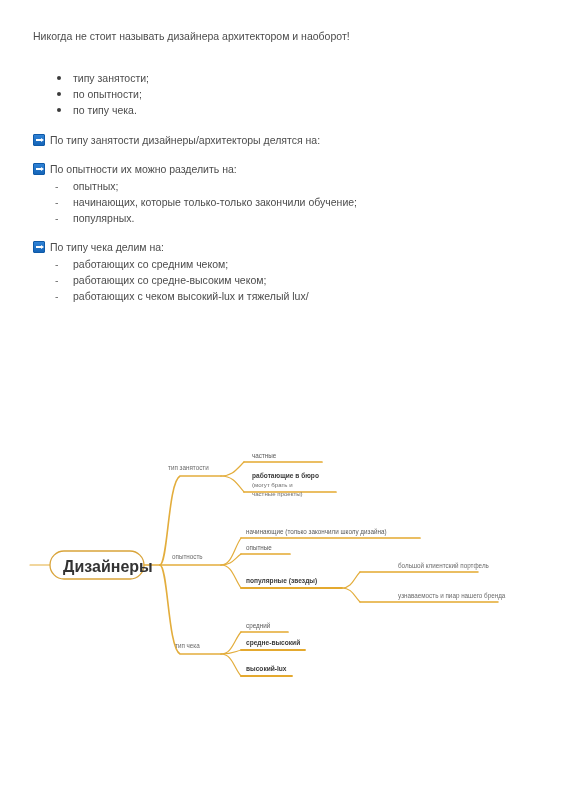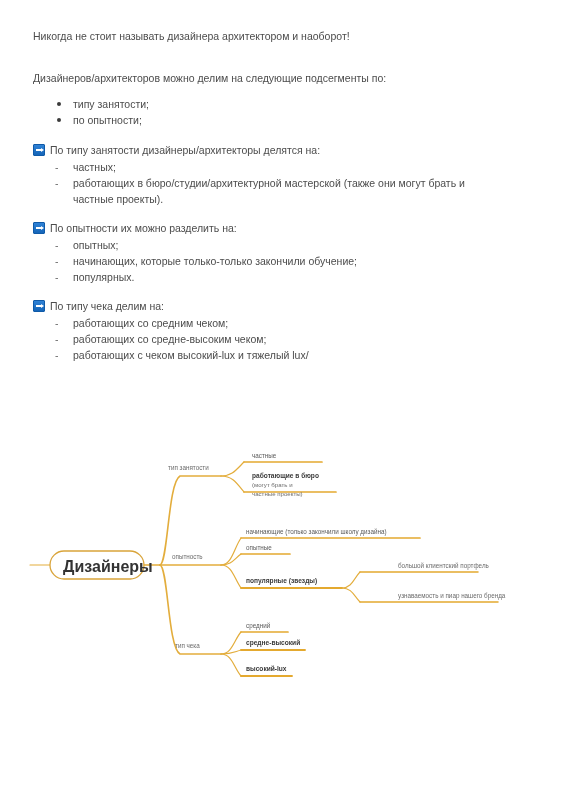--- a/index.html
+++ b/index.html
@@ -159,36 +159,32 @@
 </style>
 </head>
 <body>
 
 <div class="page">
 
   <div class="doc">
 
     <p class="para lead">Никогда не стоит называть дизайнера архитектором и наоборот!</p>
 
-    <p class="para intro">Дизайнеров/архитекторов можно делим на следующие подсегменты по:</p>
 
     <ul class="bullets">
       <li>типу занятости;</li>
       <li>по опытности;</li>
+      <li>по типу чека.</li>
     </ul>
 
     <div class="block">
       <div class="blk-head">
         <span class="arrow-icon"></span>
         <span>По типу занятости дизайнеры/архитекторы делятся на:</span>
       </div>
-      <ul class="dashes">
-        <li>частных;</li>
-        <li>работающих в бюро/студии/архитектурной мастерской (также они могут брать и частные проекты).</li>
-      </ul>
     </div>
 
     <div class="block">
       <div class="blk-head">
         <span class="arrow-icon"></span>
         <span>По опытности их можно разделить на:</span>
       </div>
       <ul class="dashes">
         <li>опытных;</li>
         <li>начинающих, которые только-только закончили обучение;</li>

